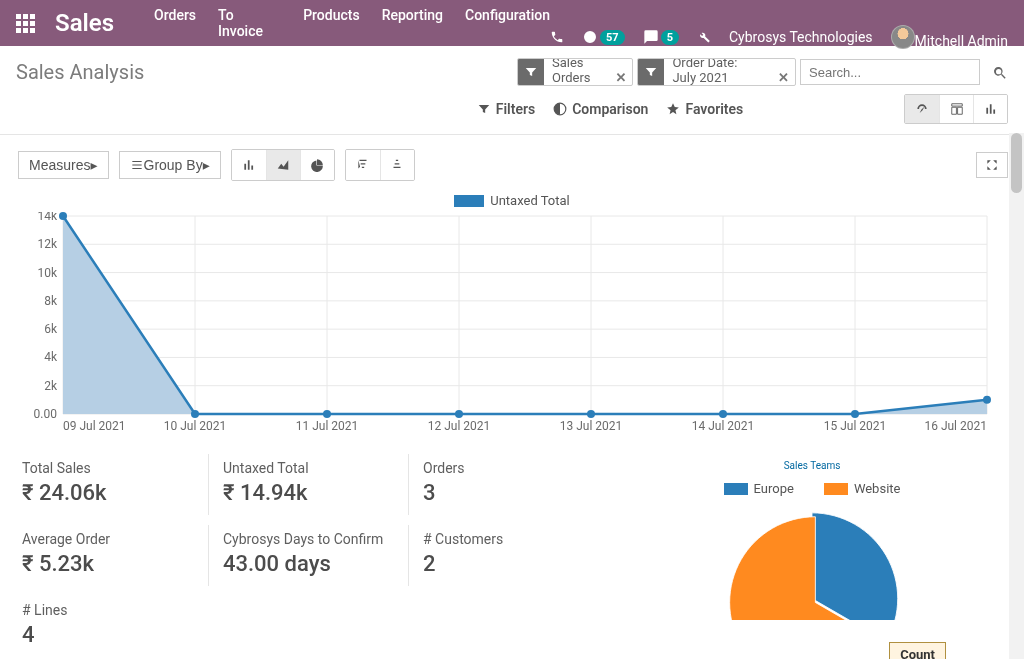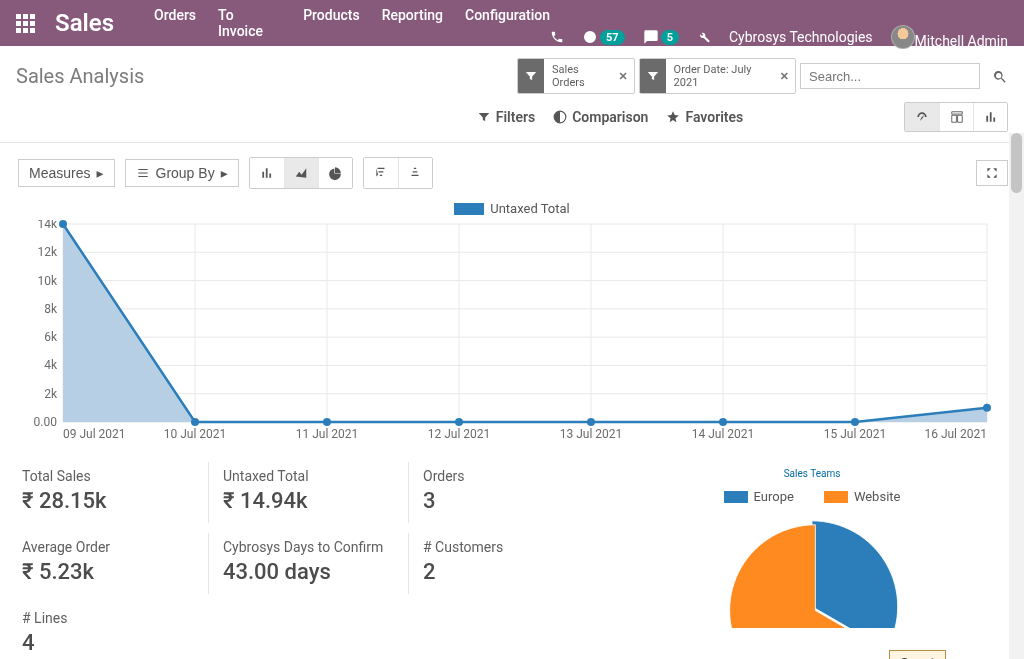--- a/index.html
+++ b/index.html
@@ -14,41 +14,41 @@
   .nav-links a { color: #fff; text-decoration: none; font-size: 14px; font-weight: 500; }
   .nav-right { display: flex; align-items: center; gap: 18px; font-size: 14px; margin-top: 28px; }
   .nav-icon { cursor: pointer; position: relative; display: flex; align-items: center; }
   .badge { background: #00a09d; color: #fff; border-radius: 10px; padding: 1px 6px; font-size: 11px; font-weight: bold; margin-left: 2px; }
   .avatar { width: 24px; height: 24px; border-radius: 50%; background: #d88c3a; background-image: radial-gradient(circle at 50% 35%, #f4c99a 0%, #f4c99a 30%, transparent 31%), linear-gradient(#888, #888); border: 1px solid rgba(255,255,255,0.3); }
 
   
   .subhead { display: flex; align-items: center; padding: 12px 16px 8px 16px; gap: 10px; }
   .page-title { font-size: 20px; color: #7c7c7c; font-weight: 400; flex: 1; }
   .search-area { display: flex; align-items: center; gap: 4px; }
-  .facet { display: inline-flex; align-items: center; border: 1px solid #ccc; border-radius: 2px; font-size: 11px; color: #5f5f5f; background: #fff; height: 36px; overflow: hidden; }
+  .facet { display: inline-flex; align-items: flex-end; border: 1px solid #ccc; border-radius: 2px; font-size: 13px; color: #5f5f5f; background: #fff; height: 28px; overflow: hidden; }
   .facet .ficon { background: #6b6b6b; color: #fff; padding: 0 6px; height: 100%; display: flex; align-items: center; }
   .facet .ftext { padding: 0 8px; }
   .facet .fclose { padding: 0 6px; cursor: pointer; font-weight: bold; color: #777; }
   .search-input { border: 1px solid #ccc; height: 26px; padding: 0 8px; flex: 1; min-width: 180px; font-size: 13px; outline: none; }
   .search-go { cursor: pointer; font-size: 16px; color: #666; margin-left: 8px; }
 
   
   .controlrow { display: flex; align-items: center; padding: 0 16px 10px 16px; }
   .controls-center { flex: 1; display: flex; justify-content: center; gap: 18px; }
   .ctrl { display: inline-flex; align-items: center; gap: 5px; font-size: 14px; color: #555; cursor: pointer; font-weight: 600; }
   .view-switch { display: flex; border: 1px solid #ccc; border-radius: 2px; overflow: hidden; }
   .view-switch button { width: 34px; height: 28px; border: none; background: #fff; cursor: pointer; color: #555; display: flex; align-items: center; justify-content: center; border-left: 1px solid #e5e5e5; }
   .view-switch button:first-child { border-left: none; }
   .view-switch button.active { background: #e9e9e9; }
 
   .divider { border-top: 1px solid #e5e5e5; }
 
   
   .toolbar { display: flex; align-items: center; gap: 10px; padding: 14px 16px 6px 18px; }
-  .btn { border: 1px solid #ccc; background: #fff; color: #555; padding: 5px 10px; font-size: 14px; cursor: pointer; display: inline-flex; align-items: center; gap: 6px; }
+  .btn { border: 1px solid #ccc; background: #fff; color: #555; padding: 5px 10px; font-size: 14px; cursor: pointer; display: inline-flex; align-items: center; gap: 0; }
   .btngroup { display: inline-flex; border: 1px solid #ccc; border-radius: 2px; overflow: hidden; }
   .btngroup button { width: 34px; height: 30px; border: none; background: #fff; cursor: pointer; color: #555; display: flex; align-items: center; justify-content: center; border-left: 1px solid #e5e5e5; }
   .btngroup button:first-child { border-left: none; }
   .btngroup button.active { background: #e9e9e9; }
   .expand-wrap { margin-left: auto; }
 
   
   .chart-wrap { padding: 0 20px; }
   .legend-row { display: flex; justify-content: center; gap: 6px; align-items: center; font-size: 13px; color: #555; margin: 6px 0 4px 0; }
   .legend-sw { width: 30px; height: 12px; background: #2b7eb9; }
@@ -324,21 +324,21 @@
         <circle cx="828" cy="202" r="4" fill="#2b7eb9"></circle>
         <circle cx="960" cy="187.85714285714286" r="4" fill="#2b7eb9"></circle>
       </g>
   </svg>
 </div>
 
 <div class="kpi-grid">
   <div class="kpi-col">
     <div class="kpi-card">
       <div class="kpi-label">Total Sales</div>
-      <div class="kpi-value">₹ 28.15k</div>
+      <div class="kpi-value">₹ 24.06k</div>
     </div>
     <div class="kpi-card">
       <div class="kpi-label">Average Order</div>
       <div class="kpi-value">₹ 5.23k</div>
     </div>
     <div class="kpi-card">
       <div class="kpi-label"># Lines</div>
       <div class="kpi-value">4</div>
     </div>
   </div>

